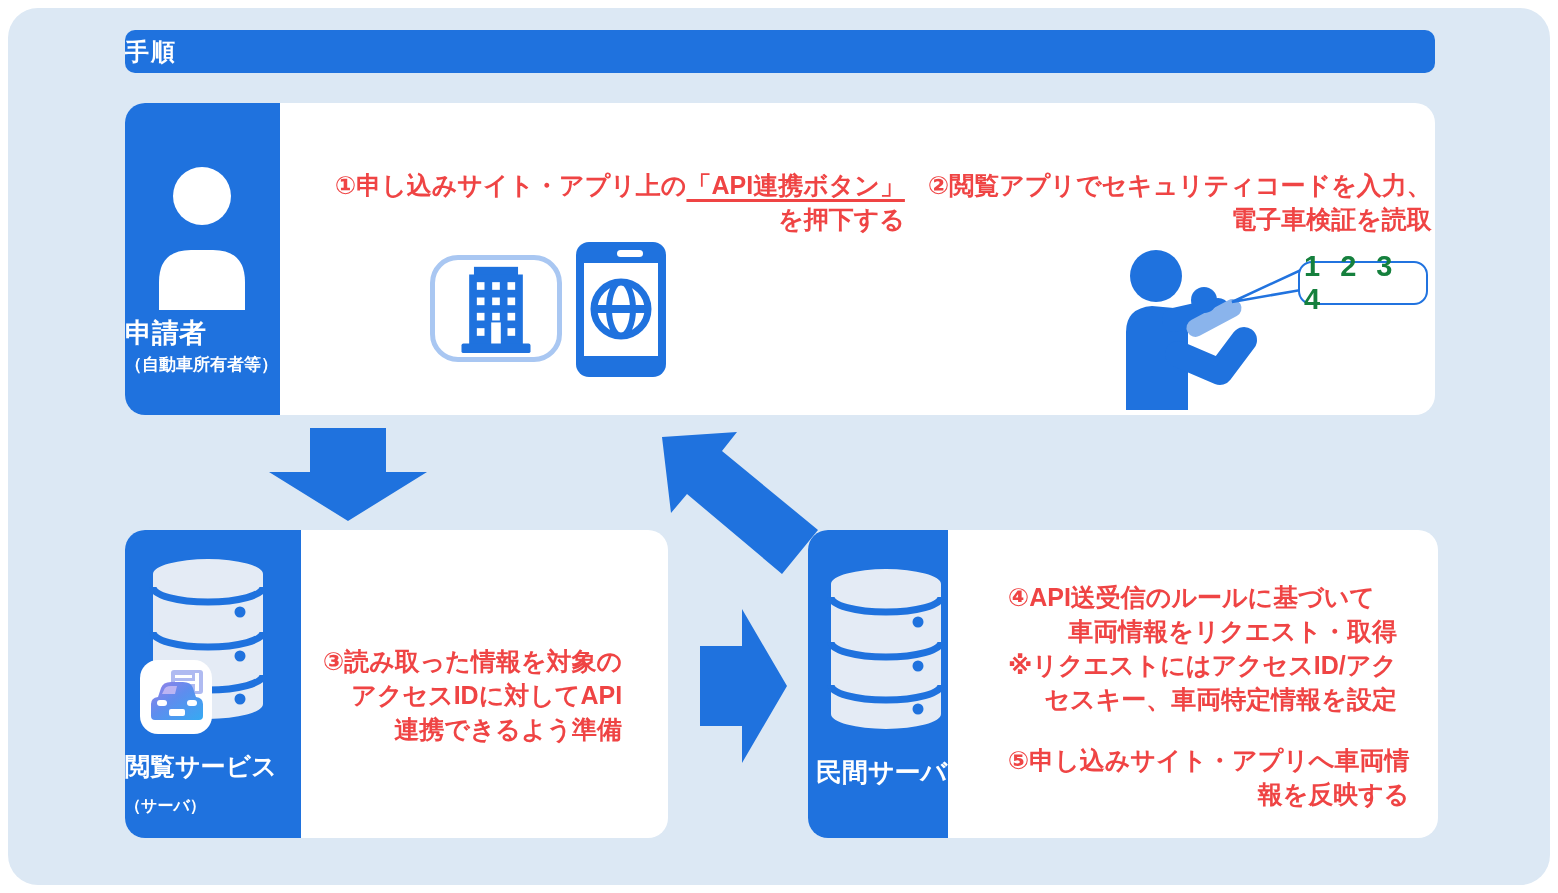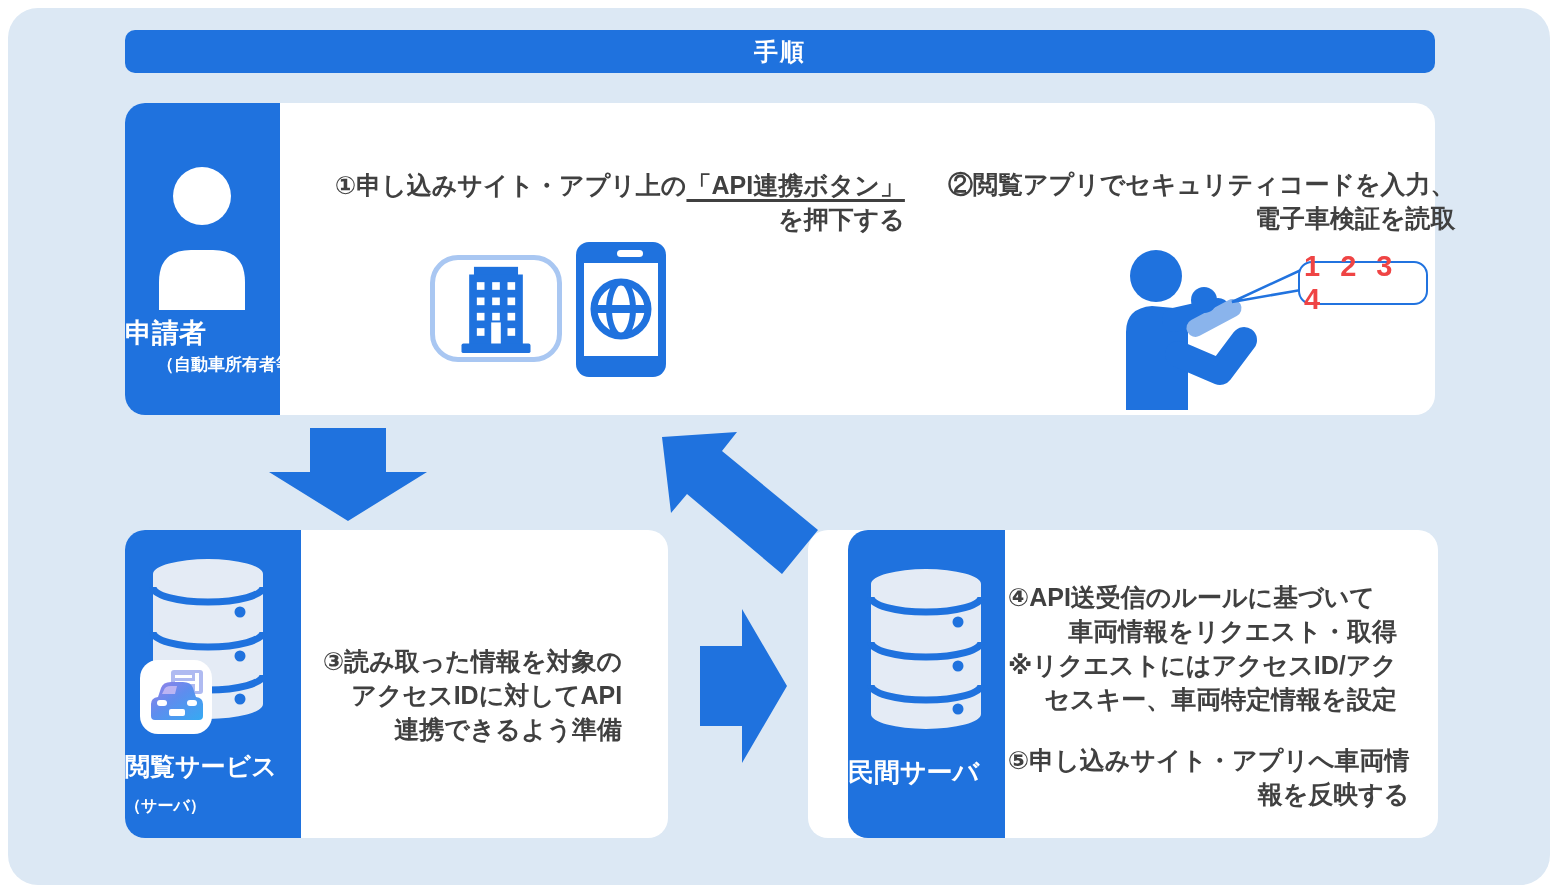--- a/index.html
+++ b/index.html
@@ -9,35 +9,35 @@
     font-family:"Liberation Sans","DejaVu Sans",sans-serif;
     -webkit-font-smoothing:antialiased;
   }
   .bg{
     position:absolute; left:8px; top:8px; width:1542px; height:877px;
     background:#DCE8F4; border-radius:30px; z-index:0;
   }
   .header-bar{
     position:absolute; left:125px; top:30px; width:1310px; height:43px;
     background:#1F72DE; border-radius:10px; z-index:1;
-    display:flex; align-items:center; justify-content:center;
+    display:flex; align-items:center; justify-content:flex-start;
     color:#ffffff; font-size:24px; font-weight:bold; letter-spacing:2px;
   }
   .box{
     position:absolute; background:#ffffff; border-radius:20px; z-index:1;
   }
   .panel{
     position:absolute; background:#1F72DE; border-radius:20px 0 0 20px; z-index:2;
   }
   .panel-label{
     position:absolute; width:100%; color:#ffffff;
     font-weight:bold; z-index:3; line-height:1.15;
   }
   .step{
-    position:absolute; z-index:3; color:#404040; font-weight:bold;
+    position:absolute; z-index:3; color:#ef4444; font-weight:bold;
     font-size:25px; line-height:34px; white-space:nowrap;
   }
   .step .indent{padding-left:27px;text-align:right;}
   .u{
     text-decoration:underline;
     text-decoration-thickness:2.5px;
     text-underline-offset:5px;
   }
   .icon-frame{
     position:absolute; left:430px; top:255px; width:132px; height:107px;
@@ -48,21 +48,21 @@
   .abs{position:absolute; z-index:3;}
   .arrow-layer{
     position:absolute; left:0; top:0; width:1558px; height:893px;
     z-index:4; pointer-events:none;
   }
   .bubble{
     position:absolute; left:1298px; top:261px; width:130px; height:44px;
     background:#ffffff; border:2.5px solid #2173DF; border-radius:14px;
     box-sizing:border-box; z-index:5;
     display:flex; align-items:center; justify-content:center;
-    color:#ef4444; font-size:29px; font-weight:bold; letter-spacing:6px;
+    color:#15803d; font-size:29px; font-weight:bold; letter-spacing:6px;
     padding-left:4px;
   }
   .app-icon{
     position:absolute; left:140px; top:660px; width:72px; height:74px;
     background:#ffffff; border-radius:18px; z-index:4;
     display:flex; align-items:center; justify-content:center;
   }
 </style>
 </head>
 <body>
@@ -77,21 +77,21 @@
 
   <div class="box" style="left:125px; top:103px; width:1310px; height:312px;">
   </div>
   <div class="panel" style="left:125px; top:103px; width:155px; height:312px;">
 
     <svg class="abs" style="left:20px; top:55px;" width="114" height="152" viewBox="0 0 114 152">
       <circle cx="57" cy="38" r="29" fill="#ffffff"></circle>
       <path d="M14,152 L14,124 Q14,92 46,92 L68,92 Q100,92 100,124 L100,152 Z" fill="#ffffff"></path>
     </svg>
     <div class="panel-label" style="top:215px; font-size:27px;">申請者</div>
-    <div class="panel-label" style="top:252px; font-size:17px; font-weight:bold;padding-left:32px;">（自動車所有者等）</div>
+    <div class="panel-label" style="top:252px; font-size:17px; font-weight:bold;">（自動車所有者等）</div>
   </div>
 
   <div class="step" style="left:335px; top:168px;">
     <div><span>①申し込みサイト・アプリ上の</span><span class="u">「API連携ボタン」</span></div>
     <div class="indent">を押下する</div>
   </div>
 
   <div class="icon-frame">
     <svg width="78" height="92" viewBox="0 0 78 96">
       <rect x="16" y="4" width="46" height="14" fill="#1F72DE"></rect>
@@ -115,21 +115,21 @@
 
   <svg class="abs" style="left:575px; top:241px;" width="92" height="137" viewBox="0 0 92 137">
     <rect x="1" y="1" width="90" height="135" rx="13" fill="#1F72DE"></rect>
     <rect x="42" y="9" width="26" height="7" rx="3.5" fill="#ffffff"></rect>
     <rect x="9" y="22" width="74" height="93" fill="#ffffff"></rect>
     <circle cx="46" cy="68" r="27" fill="none" stroke="#1F72DE" stroke-width="7"></circle>
     <ellipse cx="46" cy="68" rx="12" ry="27" fill="none" stroke="#1F72DE" stroke-width="6"></ellipse>
     <rect x="19" y="64" width="54" height="8" fill="#1F72DE"></rect>
   </svg>
 
-  <div class="step" style="left:948px; top:168px;font-family:Liberation Serif, serif;">
+  <div class="step" style="left:928px; top:168px;">
     <div>②閲覧アプリでセキュリティコードを入力、</div>
     <div class="indent">電子車検証を読取</div>
   </div>
 
   <svg class="abs" style="left:1118px; top:248px;" width="150" height="162" viewBox="0 0 150 162">
     <circle cx="38" cy="28" r="26" fill="#1F72DE"></circle>
     <path d="M8,162 L8,84 Q8,60 34,58 L56,60 Q70,62 70,74 L70,162 Z" fill="#1F72DE"></path>
 
     <path d="M60,106 L102,124 L126,92" fill="none" stroke="#1F72DE" stroke-width="26" stroke-linecap="round" stroke-linejoin="round"></path>
 
@@ -185,21 +185,21 @@
     </svg>
   </div>
 
   <div class="step" style="left:323px; top:644px;">
     <div>③読み取った情報を対象の</div>
     <div class="indent">アクセスIDに対してAPI</div>
     <div class="indent">連携できるよう準備</div>
   </div>
 
   <div class="box" style="left:808px; top:530px; width:630px; height:308px;"></div>
-  <div class="panel" style="left:848px; top:530px; width:157px; height:308px;">
+  <div class="panel" style="left:808px; top:530px; width:132px; height:308px;padding-left:8px;">
     <svg class="abs" style="left:18px; top:36px;" width="120" height="168" viewBox="0 0 120 168">
       <path d="M5,18 A55,15 0 0 1 115,18 L115,148 A55,15 0 0 1 5,148 Z" fill="#E4EBF5"></path>
       <path d="M5,31 A55,15 0 0 0 115,31" fill="none" stroke="#1F72DE" stroke-width="7"></path>
       <path d="M5,76 A55,15 0 0 0 115,76" fill="none" stroke="#1F72DE" stroke-width="7"></path>
       <path d="M5,119 A55,15 0 0 0 115,119" fill="none" stroke="#1F72DE" stroke-width="7"></path>
       <circle cx="92" cy="56" r="5.5" fill="#1F72DE"></circle>
       <circle cx="92" cy="100" r="5.5" fill="#1F72DE"></circle>
       <circle cx="92" cy="143" r="5.5" fill="#1F72DE"></circle>
     </svg>
     <div class="panel-label" style="top:228px; font-size:26px;">民間サーバ</div>

